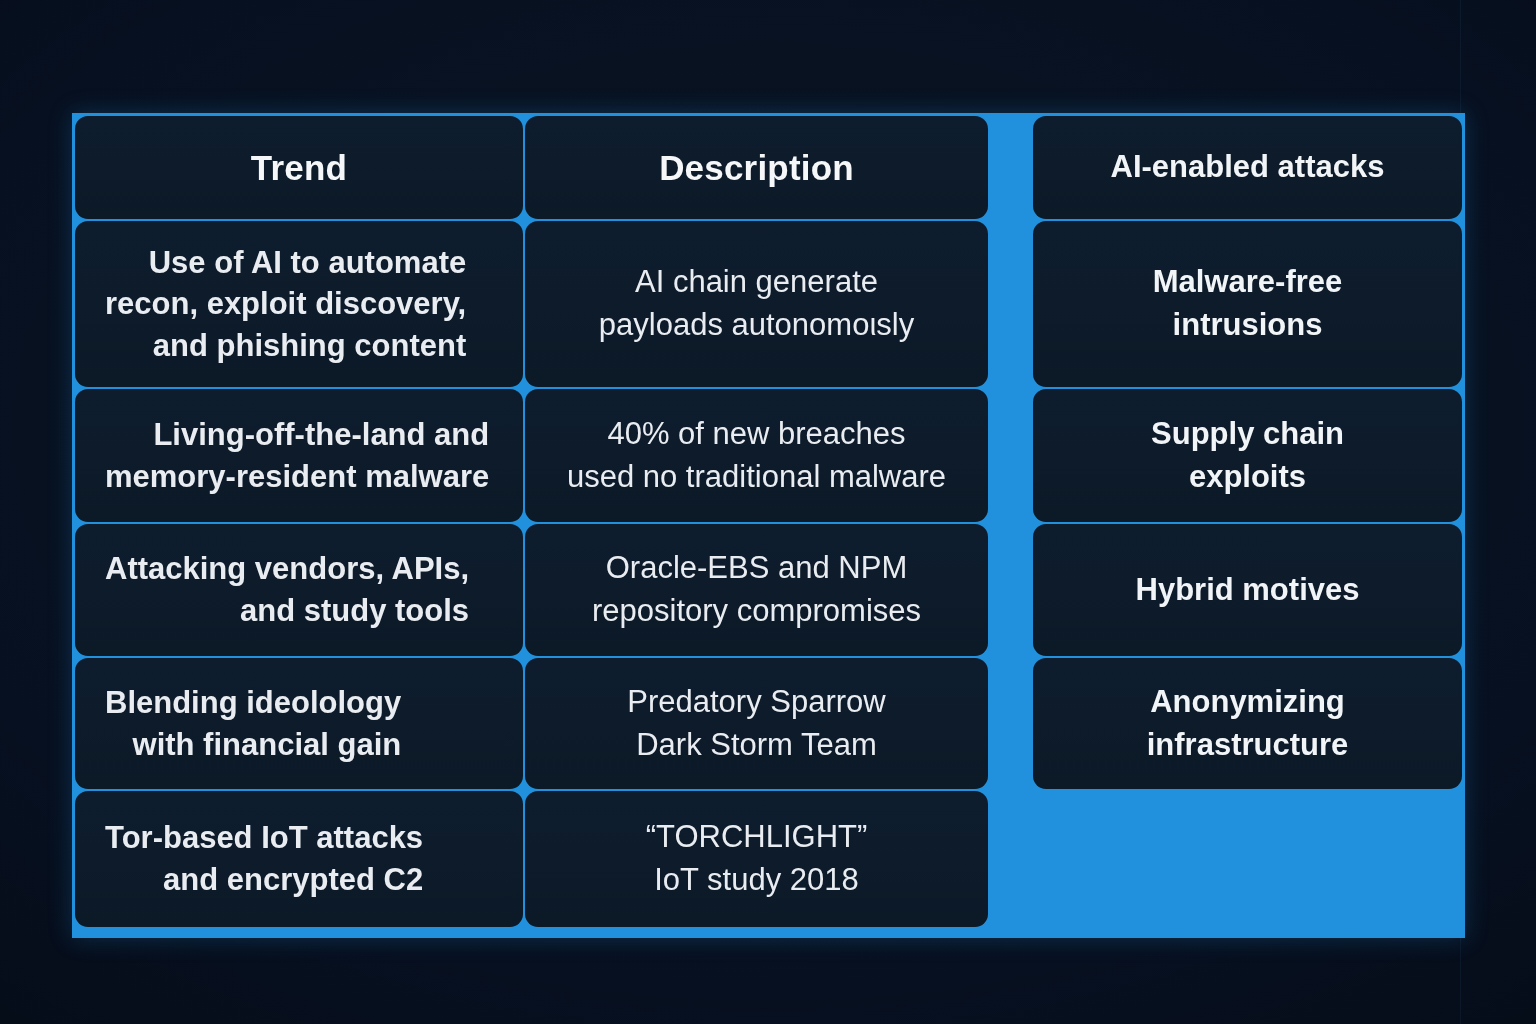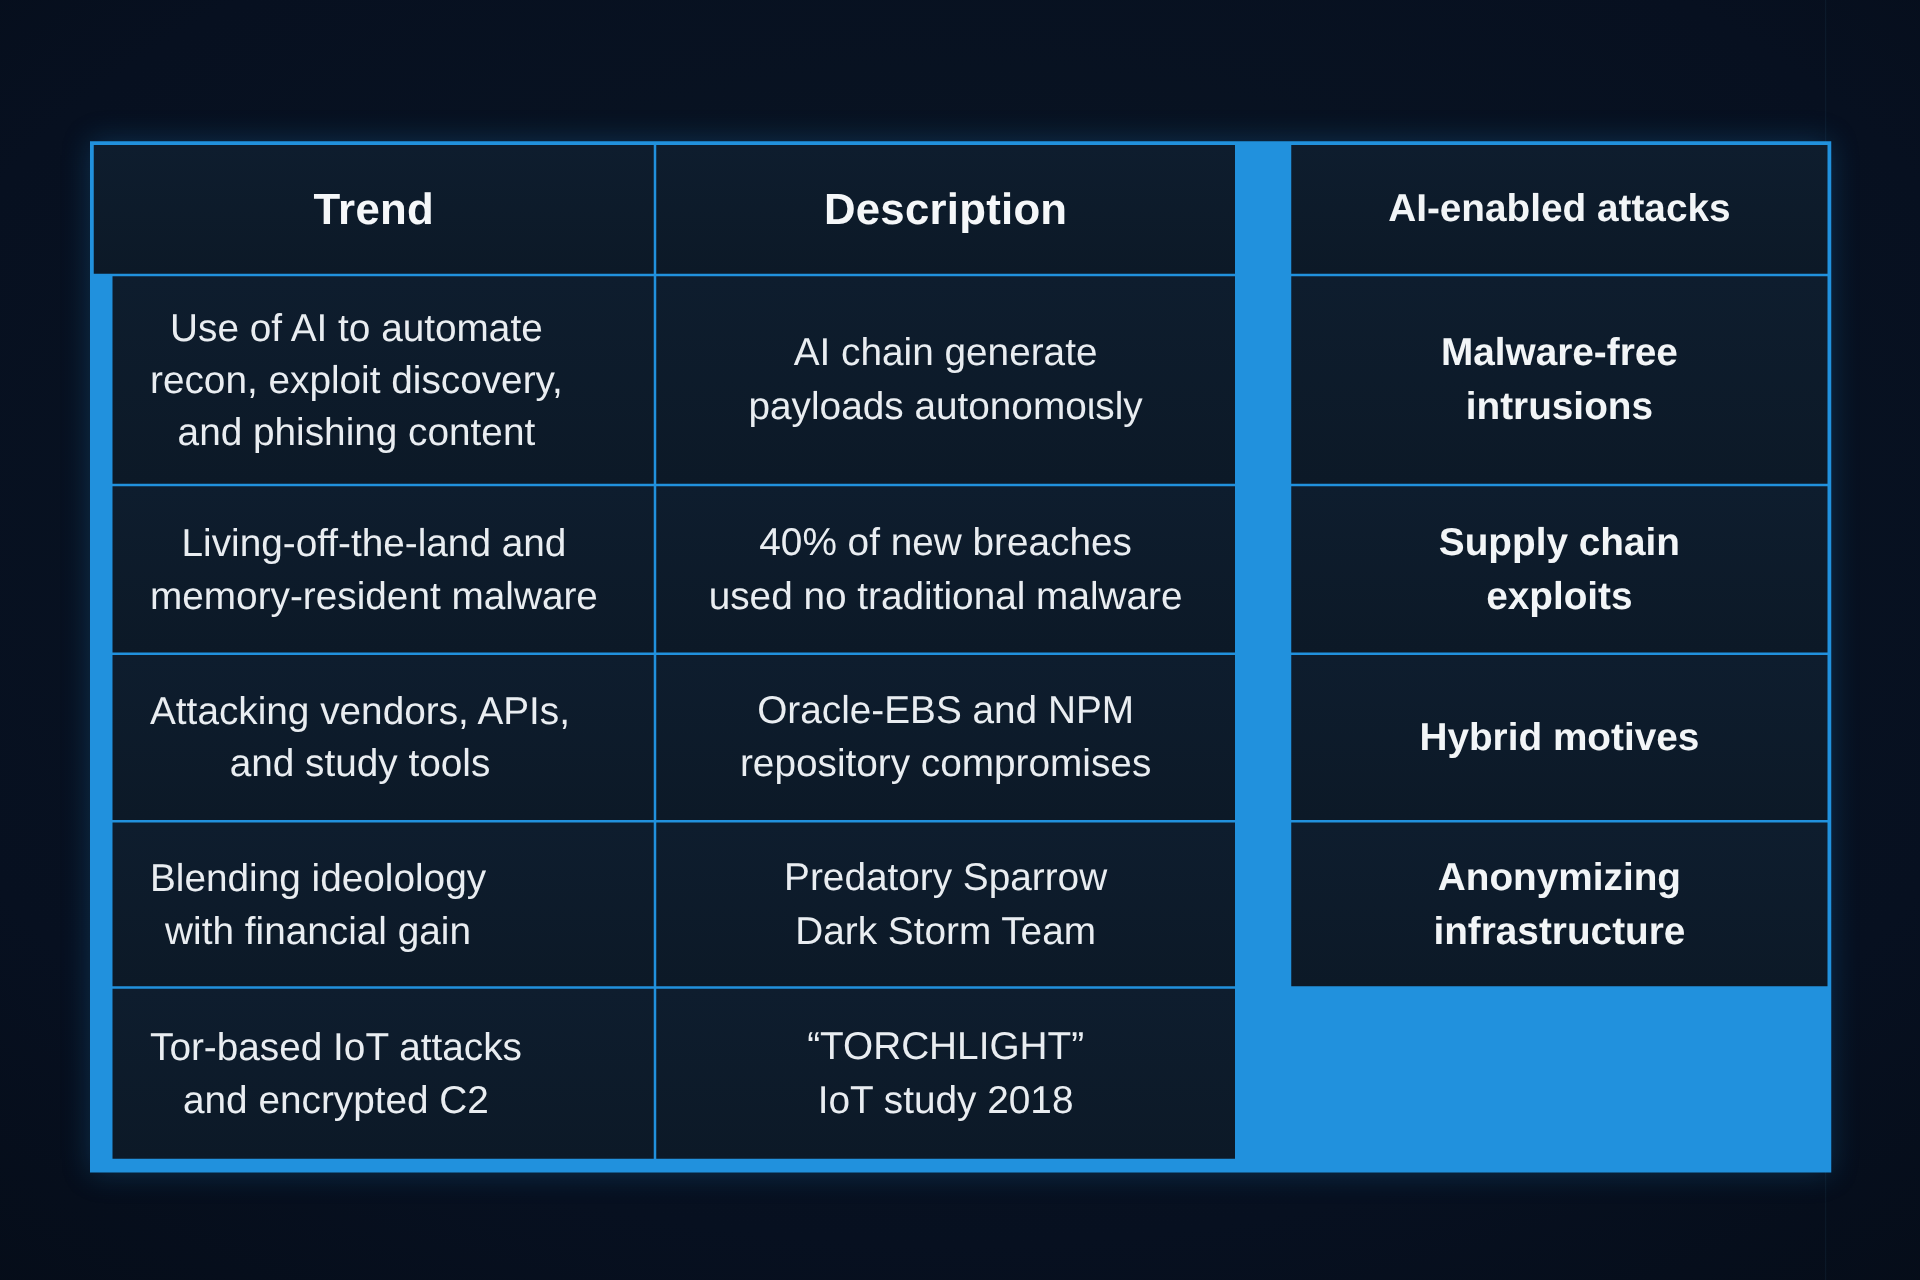--- a/index.html
+++ b/index.html
@@ -37,45 +37,45 @@
     box-sizing: border-box;
   }
   .cell {
     background: linear-gradient(180deg, #0e1d2e 0%, #0c1927 100%);
     display: flex;
     align-items: center;
     justify-content: center;
     color: #eef1f4;
     white-space: pre-line;
     box-sizing: border-box;
+    border-radius: 13px;
   }
   .cell.header {
     font-size: 35px;
     font-weight: 700;
     letter-spacing: 0.2px;
     color: #f5f7f9;
   }
   .cell.trend {
     font-size: 31px;
     font-weight: 700;
     text-align: center;
     line-height: 1.38;
     color: #f2f5f7;
     margin-left: 43px;
   }
   .cell.desc {
     font-size: 31px;
-    font-weight: 400;
+    font-weight: 700;
     justify-content: flex-start;
-    text-align: center;
+    text-align: right;
     padding-left: 30px;
     padding-right: 14px;
     line-height: 1.34;
     color: #e9edf1;
-    margin-left: 15px;
   }
   .cell.example {
     font-size: 31px;
     font-weight: 400;
     text-align: center;
     line-height: 1.38;
     color: #e9edf1;
   }
 </style>
 </head>

